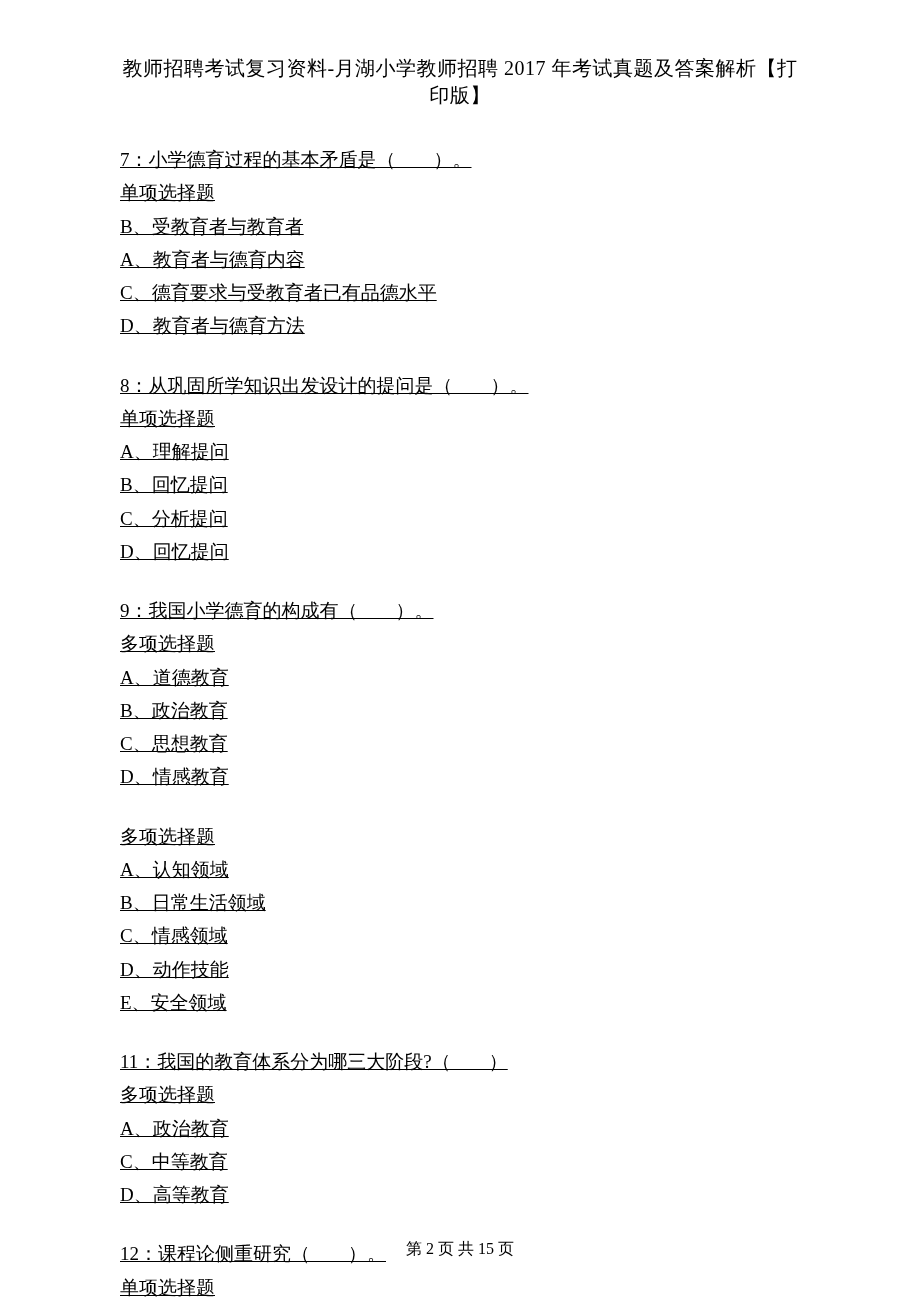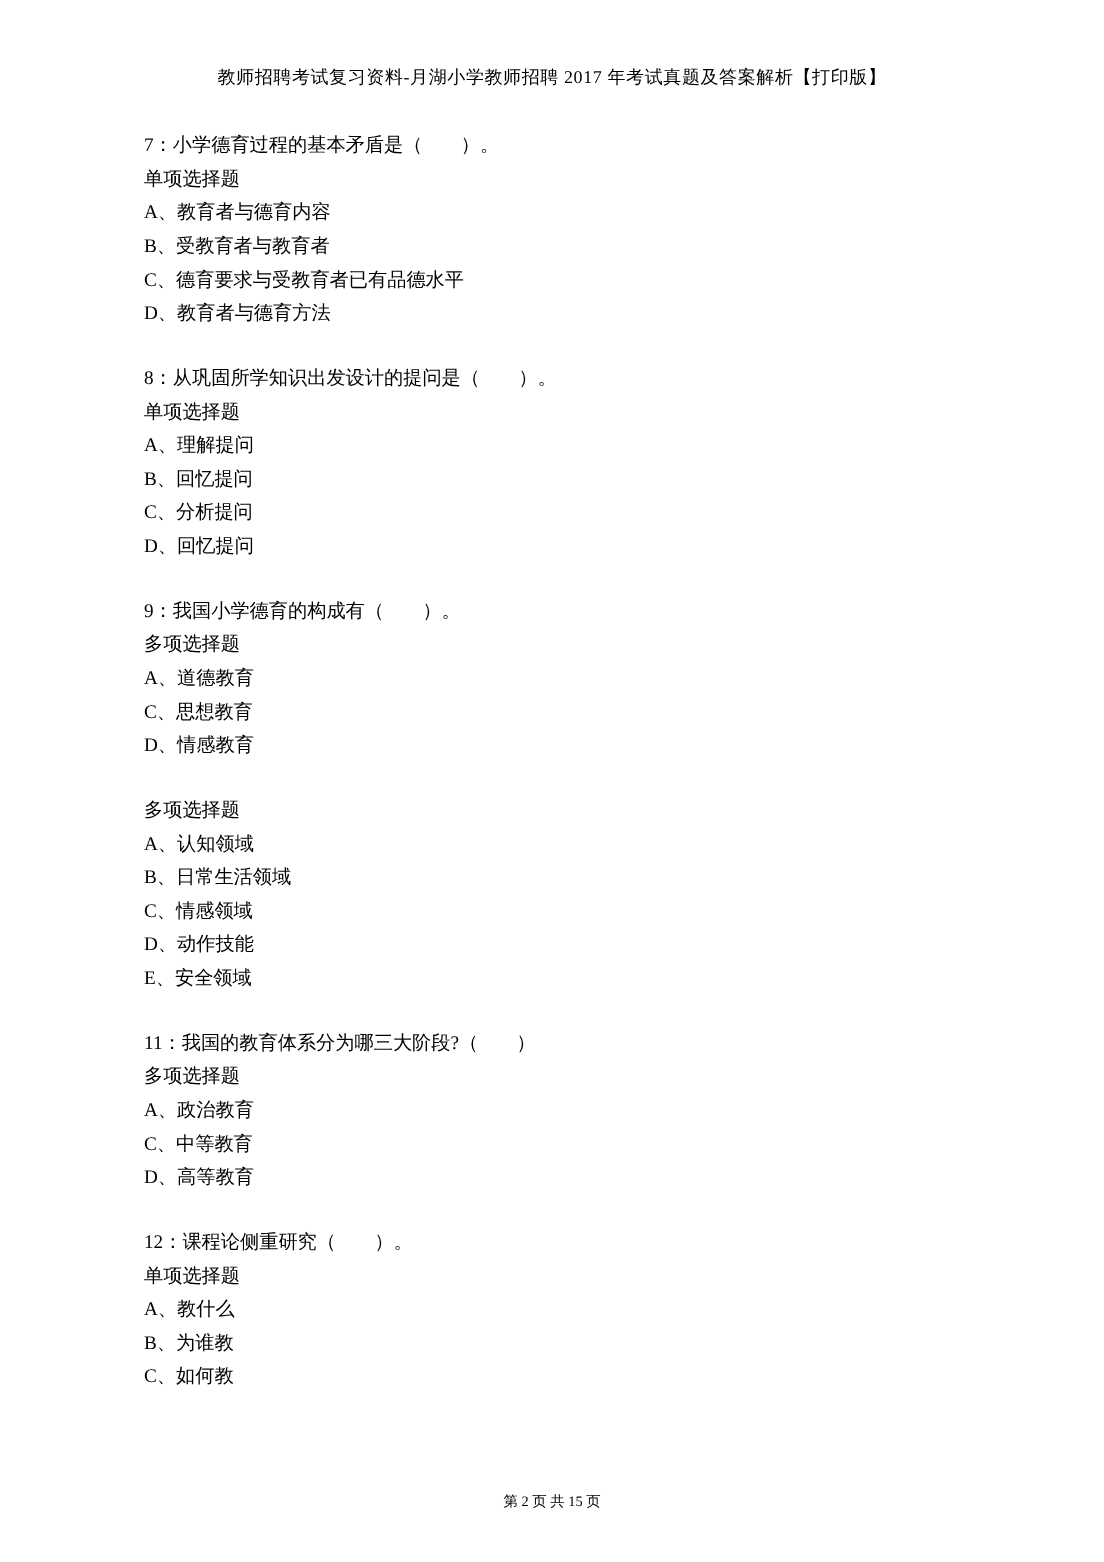--- a/index.html
+++ b/index.html
@@ -11,74 +11,76 @@
     height: 1302px;
     position: relative;
     color: #000;
   }
   .page {
     padding: 55px 120px 0 120px;
     box-sizing: border-box;
   }
   .header {
     text-align: center;
-    font-size: 15px;
+    font-size: 20px;
     margin-bottom: 34px;
     letter-spacing: 0.5px;
   }
   .question-block {
     margin-bottom: 26px;
-    font-size: 16px;
+    font-size: 19px;
     line-height: 1.75;
+    text-decoration: underline;
   }
   .stem {
   }
   .type {
   }
   .option {
   }
   .footer {
     position: absolute;
     bottom: 42px;
     left: 0;
     right: 0;
     text-align: center;
-    font-size: 12px;
+    font-size: 16px;
   }
 </style>
 </head>
 <body>
 
 <div class="page">
   <div class="header">教师招聘考试复习资料-月湖小学教师招聘 2017 年考试真题及答案解析【打印版】</div>
 
   <div class="content">
 
     <div class="question-block">
       <div class="stem">7：小学德育过程的基本矛盾是（　　）。</div>
       <div class="type">单项选择题</div>
+      <div class="option">B、受教育者与教育者</div>
       <div class="option">A、教育者与德育内容</div>
-      <div class="option">B、受教育者与教育者</div>
       <div class="option">C、德育要求与受教育者已有品德水平</div>
       <div class="option">D、教育者与德育方法</div>
     </div>
 
     <div class="question-block">
       <div class="stem">8：从巩固所学知识出发设计的提问是（　　）。</div>
       <div class="type">单项选择题</div>
       <div class="option">A、理解提问</div>
       <div class="option">B、回忆提问</div>
       <div class="option">C、分析提问</div>
       <div class="option">D、回忆提问</div>
     </div>
 
     <div class="question-block">
       <div class="stem">9：我国小学德育的构成有（　　）。</div>
       <div class="type">多项选择题</div>
       <div class="option">A、道德教育</div>
+      <div class="option">B、政治教育</div>
       <div class="option">C、思想教育</div>
       <div class="option">D、情感教育</div>
     </div>
 
     <div class="question-block">
       <div class="type">多项选择题</div>
       <div class="option">A、认知领域</div>
       <div class="option">B、日常生活领域</div>
       <div class="option">C、情感领域</div>
       <div class="option">D、动作技能</div>

